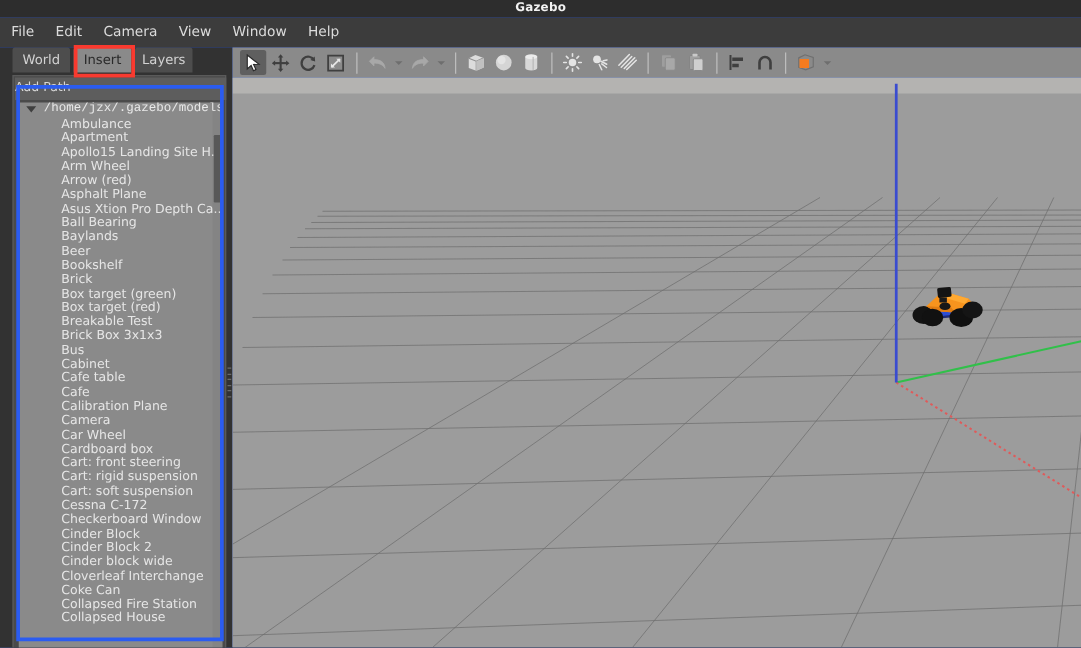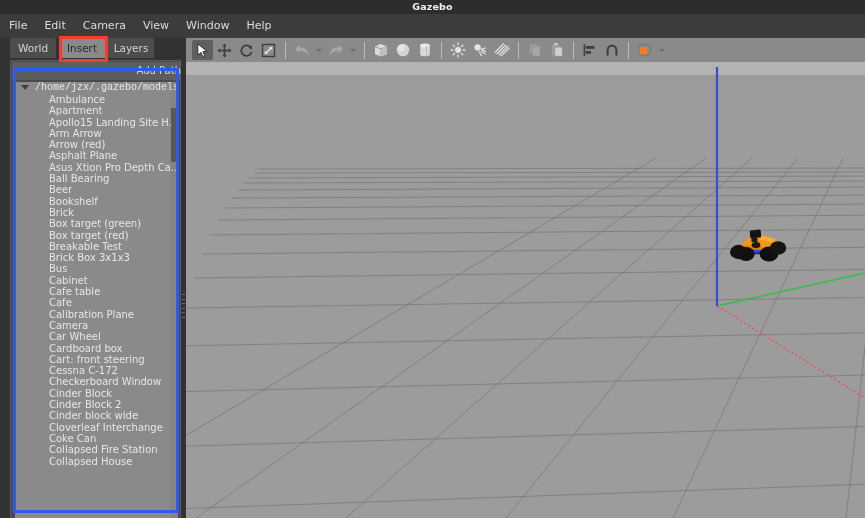--- a/index.html
+++ b/index.html
@@ -57,21 +57,21 @@
 
   
   .insert-panel {
     position: absolute; left: 10px; top: 22px; width: 171px; height: 496px;
     background: #4a4a4a;
     border: 1px solid #5a5a5a;
   }
   .add-path-btn {
     position: absolute; left: 1px; top: 1px; width: 169px; height: 18px;
     background: #5d5d5d; color: #d8d8d8;
-    font-size: 10px; line-height: 18px; text-align: right; cursor: default;
+    font-size: 10px; line-height: 18px; text-align: left; cursor: default;
   }
   .model-list {
     position: absolute; left: 4px; top: 21px; width: 163px; height: 473px;
     background: #8a8a8a;
     overflow: hidden;
   }
   .tree-root {
     position: relative;
     height: 12px; line-height: 12px;
     color: #e8e8e8; font-size: 10px;
@@ -201,41 +201,44 @@
 
       <div class="model-list">
         <div class="tree-root">
           <span class="caret"></span>
           <span>/home/jzx/.gazebo/models</span>
         </div>
 
         <div class="model-item">Ambulance</div>
         <div class="model-item">Apartment</div>
         <div class="model-item">Apollo15 Landing Site H...</div>
-        <div class="model-item">Arm Arrow</div>
+        <div class="model-item">Arm Wheel</div>
         <div class="model-item">Arrow (red)</div>
         <div class="model-item">Asphalt Plane</div>
         <div class="model-item">Asus Xtion Pro Depth Ca...</div>
         <div class="model-item">Ball Bearing</div>
+        <div class="model-item">Baylands</div>
         <div class="model-item">Beer</div>
         <div class="model-item">Bookshelf</div>
         <div class="model-item">Brick</div>
         <div class="model-item">Box target (green)</div>
         <div class="model-item">Box target (red)</div>
         <div class="model-item">Breakable Test</div>
         <div class="model-item">Brick Box 3x1x3</div>
         <div class="model-item">Bus</div>
         <div class="model-item">Cabinet</div>
         <div class="model-item">Cafe table</div>
         <div class="model-item">Cafe</div>
         <div class="model-item">Calibration Plane</div>
         <div class="model-item">Camera</div>
         <div class="model-item">Car Wheel</div>
         <div class="model-item">Cardboard box</div>
         <div class="model-item">Cart: front steering</div>
+        <div class="model-item">Cart: rigid suspension</div>
+        <div class="model-item">Cart: soft suspension</div>
         <div class="model-item">Cessna C-172</div>
         <div class="model-item">Checkerboard Window</div>
         <div class="model-item">Cinder Block</div>
         <div class="model-item">Cinder Block 2</div>
         <div class="model-item">Cinder block wide</div>
         <div class="model-item">Cloverleaf Interchange</div>
         <div class="model-item">Coke Can</div>
         <div class="model-item">Collapsed Fire Station</div>
         <div class="model-item">Collapsed House</div>
 

